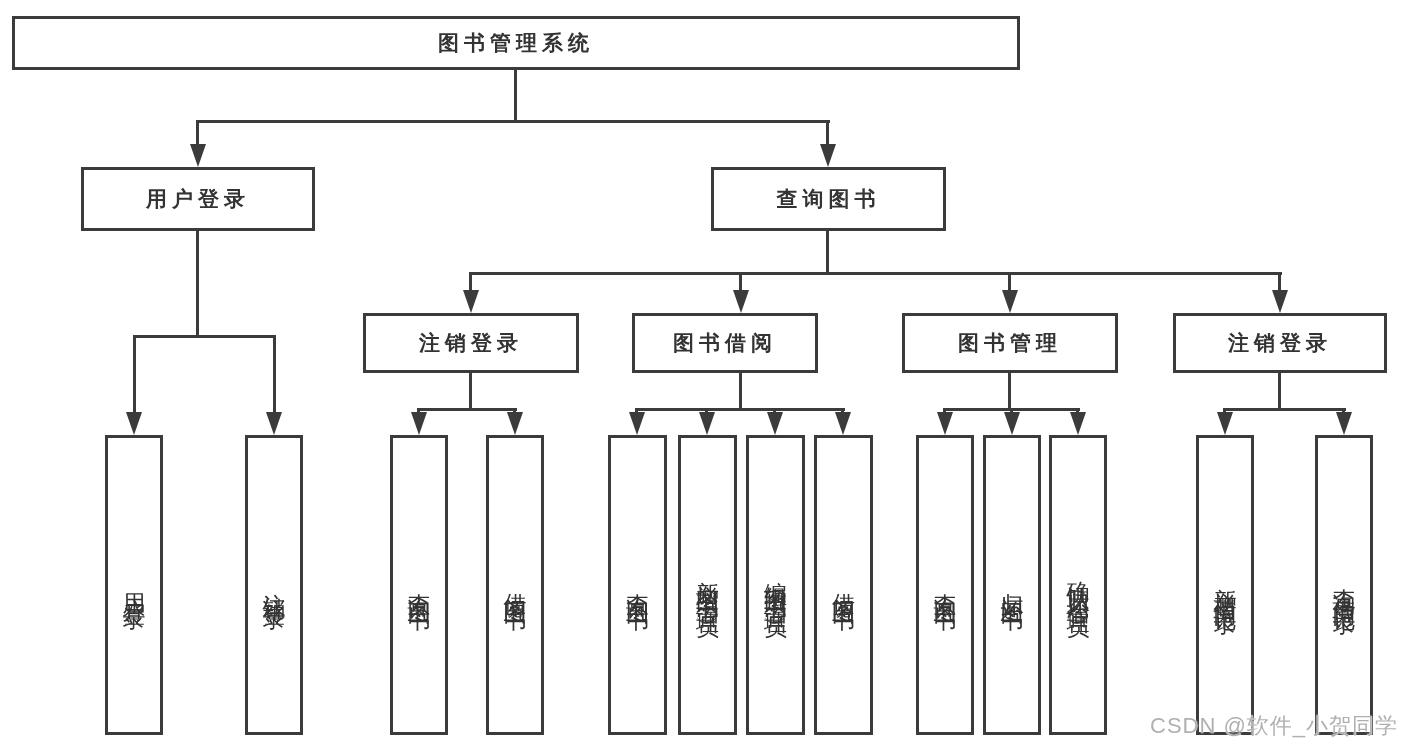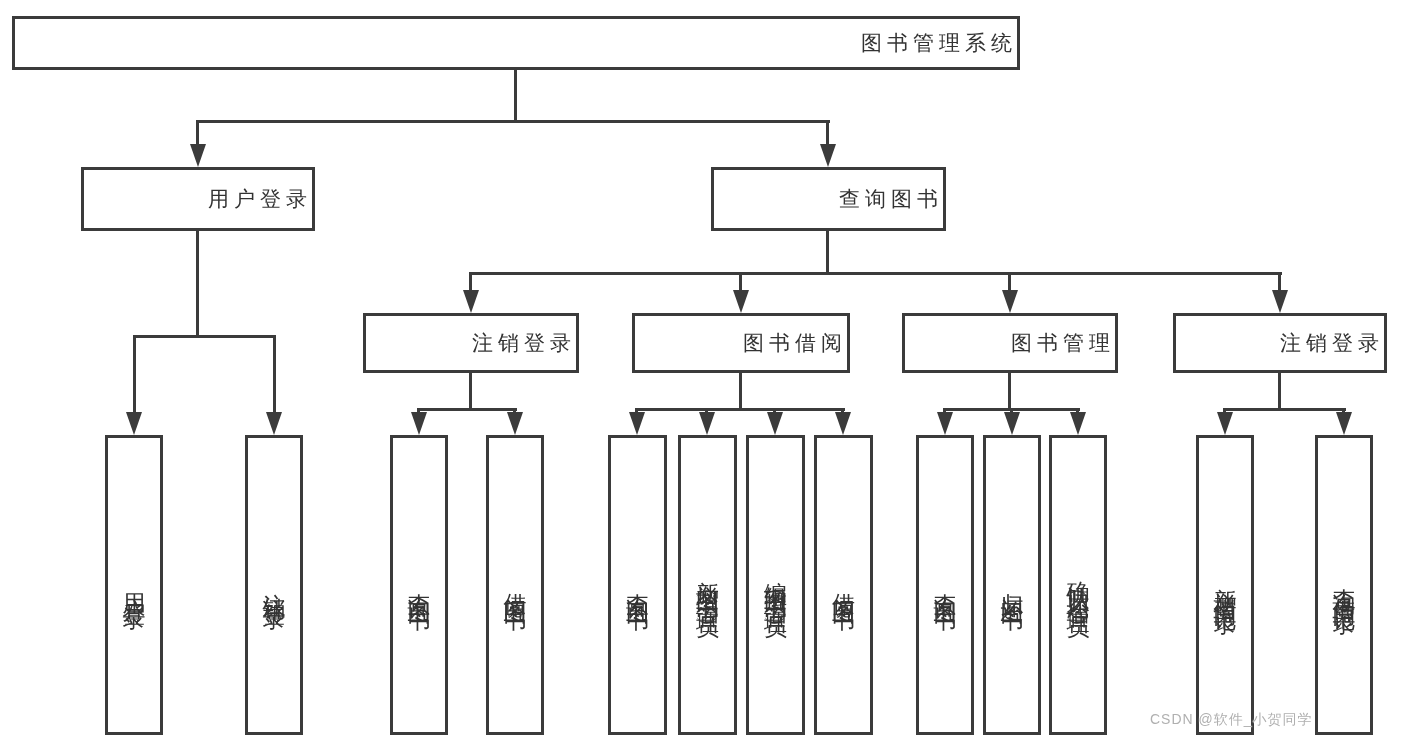--- a/index.html
+++ b/index.html
@@ -2,42 +2,42 @@
 <html><head>
 <meta charset="utf-8">
 <style>
   html,body{margin:0;padding:0;background:#ffffff;}
   .canvas{
     position:relative;width:1405px;height:747px;background:#ffffff;overflow:hidden;
     font-family:"Liberation Sans","DejaVu Sans",sans-serif;color:#333333;
   }
   .box{
     position:absolute;box-sizing:border-box;border:3px solid #3b3b3b;background:#ffffff;
-    display:flex;align-items:center;justify-content:flex-end;
-    font-size:21px;letter-spacing:5px;color:#333333;white-space:nowrap;
+    display:flex;align-items:center;justify-content:center;
+    font-size:21px;letter-spacing:5px;color:#333333;white-space:nowrap;font-weight:bold;
   }
   .vbox{
     position:absolute;box-sizing:border-box;border:3px solid #3b3b3b;background:#ffffff;
     top:435px;height:300px;width:58px;
     display:flex;align-items:center;justify-content:center;
   }
   .vtext{
     writing-mode:vertical-rl;text-orientation:mixed;
     font-size:23px;letter-spacing:5px;line-height:1;color:#333333;white-space:nowrap;
   }
   .hline{position:absolute;height:3px;background:#3b3b3b;}
   .vline{position:absolute;width:3px;background:#3b3b3b;}
   .arrow{
     position:absolute;width:0;height:0;
     border-left:8px solid transparent;border-right:8px solid transparent;
     border-top:23px solid #3b3b3b;
   }
   .watermark{
     position:absolute;left:1150px;top:711px;z-index:10;
-    font-size:14px;letter-spacing:1px;color:#b0b0b0;
+    font-size:22px;letter-spacing:1px;color:#b0b0b0;
     text-shadow:0 0 2px #ffffff,0 0 1px #ffffff;white-space:nowrap;
   }
 </style>
 </head>
 <body>
 
 <div class="canvas">
 
   <div class="box" style="left:12px;top:16px;width:1008px;height:54px;">
     <span>图书管理系统</span>
@@ -71,21 +71,21 @@
   <div class="vline" style="left:739px;top:272px;height:20px;"></div>
   <div class="arrow" style="left:733px;top:290px;"></div>
   <div class="vline" style="left:1008px;top:272px;height:20px;"></div>
   <div class="arrow" style="left:1002px;top:290px;"></div>
   <div class="vline" style="left:1278px;top:272px;height:20px;"></div>
   <div class="arrow" style="left:1272px;top:290px;"></div>
 
   <div class="box" style="left:363px;top:313px;width:216px;height:60px;">
     <span>注销登录</span>
   </div>
-  <div class="box" style="left:632px;top:313px;width:218px;height:60px;">
+  <div class="box" style="left:632px;top:313px;width:186px;height:60px;">
     <span>图书借阅</span>
   </div>
   <div class="box" style="left:902px;top:313px;width:216px;height:60px;">
     <span>图书管理</span>
   </div>
   <div class="box" style="left:1173px;top:313px;width:214px;height:60px;">
     <span>注销登录</span>
   </div>
 
   <div class="vline" style="left:469px;top:373px;height:37px;"></div>

